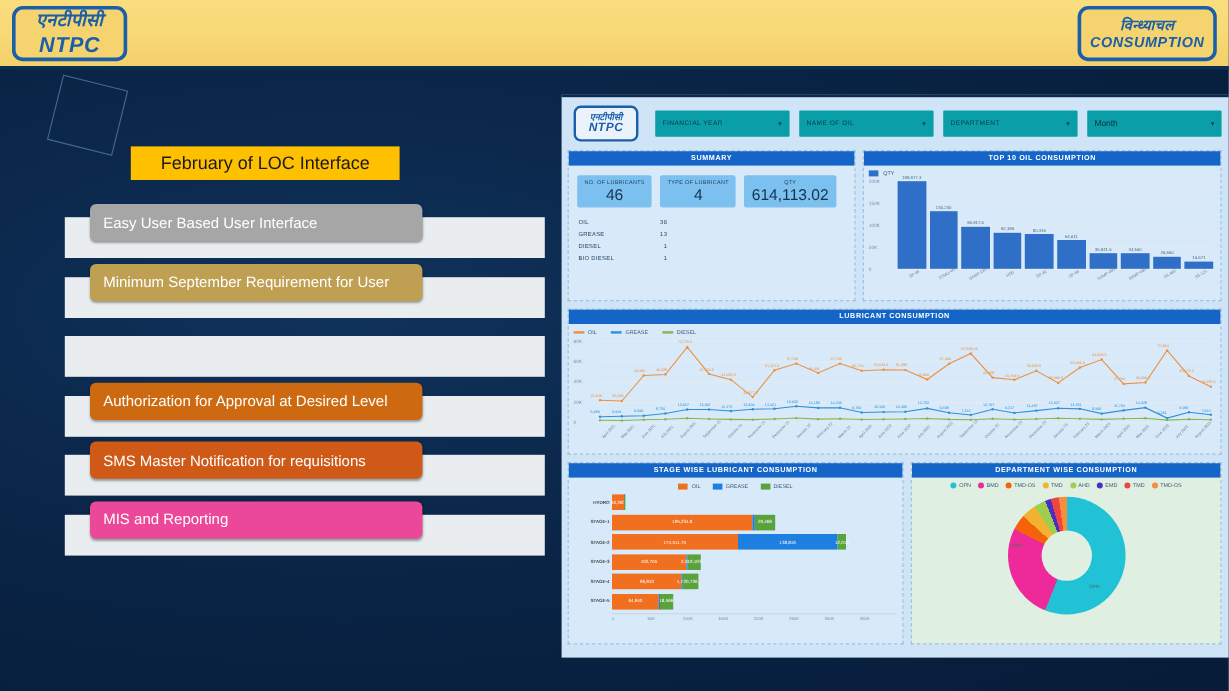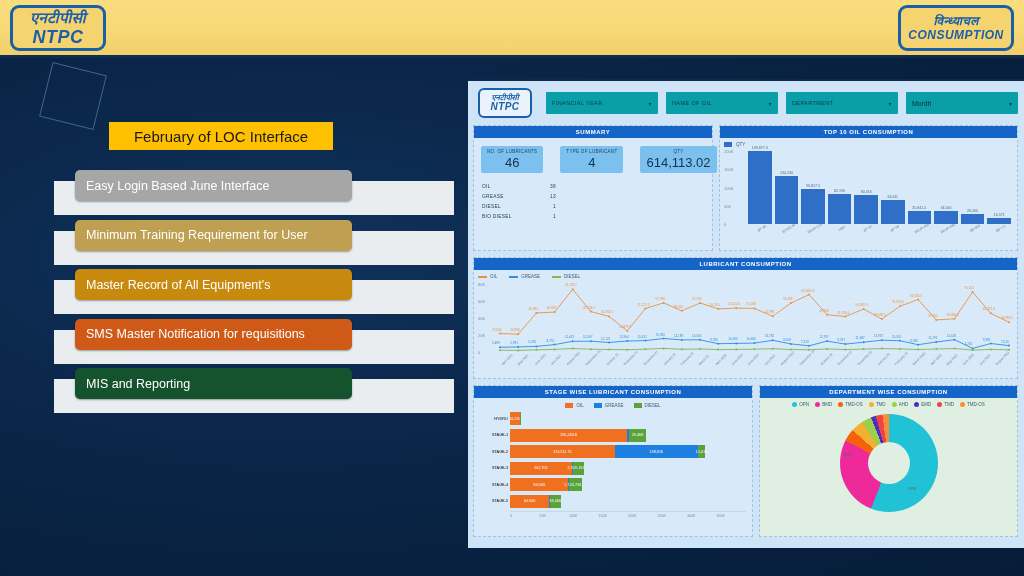--- a/index.html
+++ b/index.html
@@ -110,21 +110,21 @@
   .card { background: #d8eaf9; border: 1px dashed #9fc2e0; }
   .card-head {
     background: #1565c9; color: #fff; text-align: center;
     font-size: 6px; font-weight: bold; letter-spacing: .5px;
     padding: 3px 0;
   }
   .card-body { padding: 5px; position: relative; }
 
   
   .sum-card { width: 240px; height: 126px; }
-  .kpis { display: flex; gap: 17px; padding: 3px 2px 0 2px; }
+  .kpis { display: flex; gap: 7px; padding: 3px 2px 0 2px; }
   .kpi {
     background: #7cc0ef; border-radius: 2px; padding: 3px 6px;
     text-align: center; color: #123; flex: none;
   }
   .kpi-label { font-size: 4.5px; letter-spacing: .3px; color: #1c3c57; }
   .kpi-value { font-size: 13px; color: #13334d; margin-top: 1px; }
   .sum-table { margin-top: 11px; padding-left: 3px; }
   .sum-tr { display: flex; font-size: 4.8px; color: #24435e; margin-bottom: 5px; letter-spacing: .3px; }
   .sum-td-name { width: 52px; }
   .sum-td-val { width: 22px; text-align: right; }
@@ -191,44 +191,47 @@
   </div>
 </div>
 
 <div class="decor-square"></div>
 
 <div class="feature-title">February of LOC Interface</div>
 <div class="feature-list" id="feature-list">
   <div class="feature-row">
     <div class="feature-shadow"></div>
     <div class="feature-pill" style="background:#a6a6a6">
-      <span>Easy Login Based June Interface</span>
+      <span>Easy User Based User Interface</span>
     </div>
   </div>
   <div class="feature-row">
     <div class="feature-shadow"></div>
     <div class="feature-pill" style="background:#bf9f52">
-      <span>Minimum Training Requirement for User</span>
+      <span>Minimum September Requirement for User</span>
     </div>
   </div>
   <div class="feature-row">
     <div class="feature-shadow"></div>
-    <div class="feature-pill" style="background:#c8890f">
-      <span>Master Record of All Equipment's</span>
+  </div>
+  <div class="feature-row">
+    <div class="feature-shadow"></div>
+    <div class="feature-pill" style="background:#cd6a11">
+      <span>Authorization for Approval at Desired Level</span>
     </div>
   </div>
   <div class="feature-row">
     <div class="feature-shadow"></div>
     <div class="feature-pill" style="background:#cf5a18">
       <span>SMS Master Notification for requisitions</span>
     </div>
   </div>
   <div class="feature-row">
     <div class="feature-shadow"></div>
-    <div class="feature-pill" style="background:#14532d">
+    <div class="feature-pill" style="background:#ec4899">
       <span>MIS and Reporting</span>
     </div>
   </div>
   </div>
 
 <div class="dashboard">
 
   <div class="filter-bar">
     <div class="dash-logo">
       <div class="dl-h">एनटीपीसी</div>

